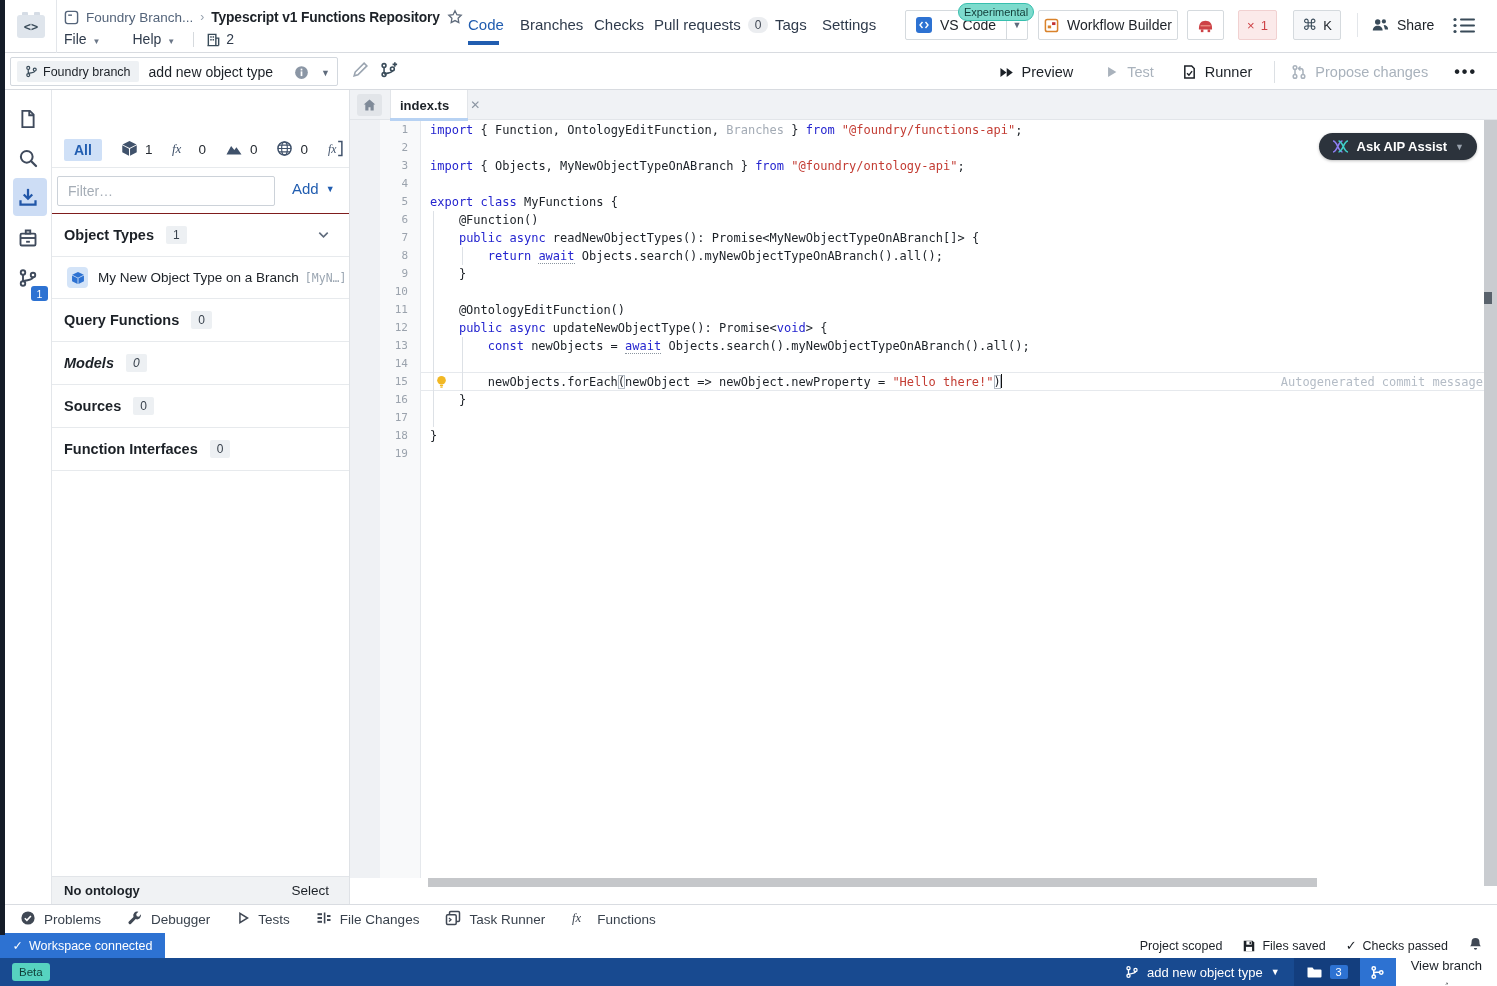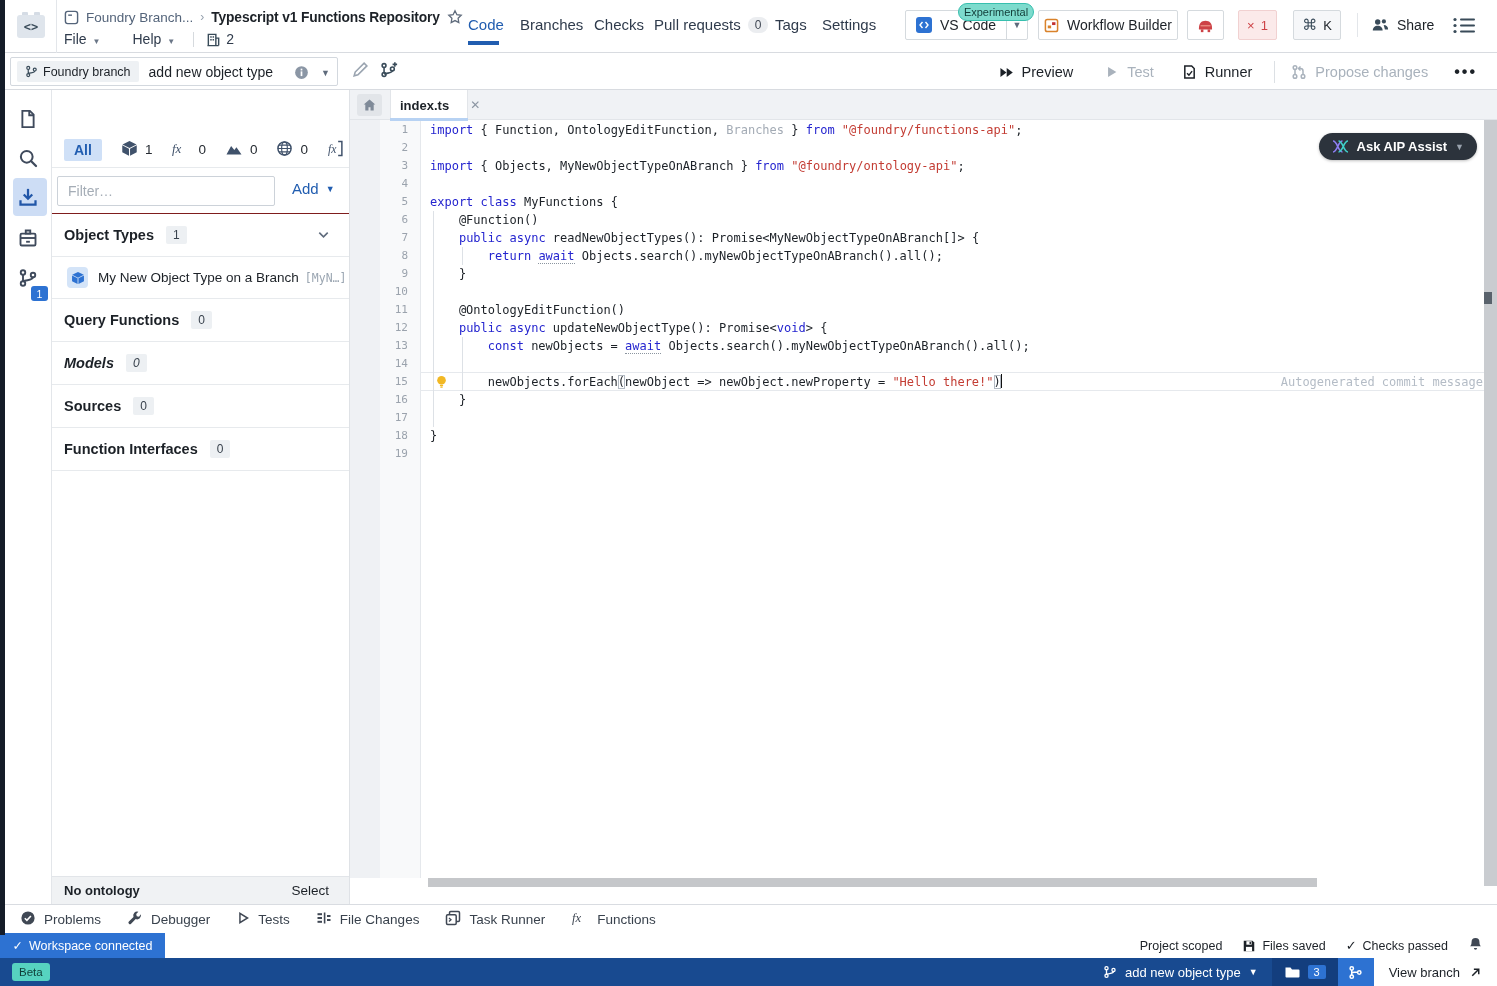--- a/index.html
+++ b/index.html
@@ -111,21 +111,21 @@
   #ws-box { position:absolute; left:0; top:0; width:165px; height:25px; background:#2d72d2; color:#fff; font-size:12.5px; display:flex; align-items:center; justify-content:center; gap:6px; }
   #status-right { position:absolute; right:14px; top:0; height:25px; display:flex; align-items:center; gap:20px; font-size:12.5px; color:#1c2127; }
   .stitem { display:flex; align-items:center; gap:6px; }
   #bluebar { position:absolute; left:0; top:958px; width:1497px; height:28px; background:#184a90; z-index:21; display:flex; align-items:center; }
   #beta { position:absolute; left:12px; top:5px; height:18px; background:#56d3c0; color:#0f3e38; font-size:11.5px; border-radius:3px; display:flex; align-items:center; padding:0 7px; }
   #bb-right { position:absolute; right:0; top:0; height:28px; display:flex; align-items:stretch; }
   #bb-branch { display:flex; align-items:center; gap:8px; color:#fff; font-size:13px; padding:0 14px; }
   #bb-files { display:flex; align-items:center; gap:8px; background:#133e7e; padding:0 12px; }
   #bb-count { background:#2d72d2; color:#fff; border-radius:2px; font-size:11px; padding:1px 6px; }
   #bb-merge { width:36px; background:#2d72d2; display:flex; align-items:center; justify-content:center; }
-  #bb-view { background:#fff; display:flex; align-items:center; gap:9px; padding:0 15px; color:#1c2127; font-size:13px; }
+  #bb-view { background:#fff; display:flex; align-items:center; gap:9px; padding:0 15px; color:#1c2127; font-size:13px;flex-direction:column; }
 </style>
 </head>
 <body>
 
 <div id="app">
   <div id="leftstrip"></div>
 
   <div id="topbar">
     <div id="appicon">
       <svg width="34" height="33" viewBox="0 0 34 33">

